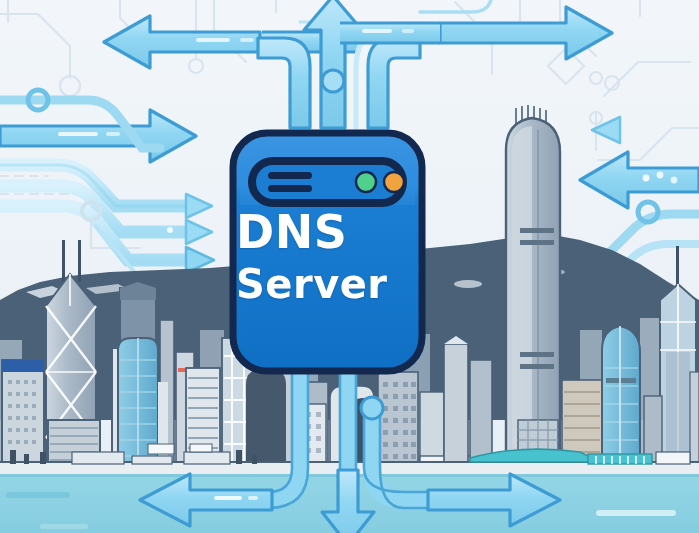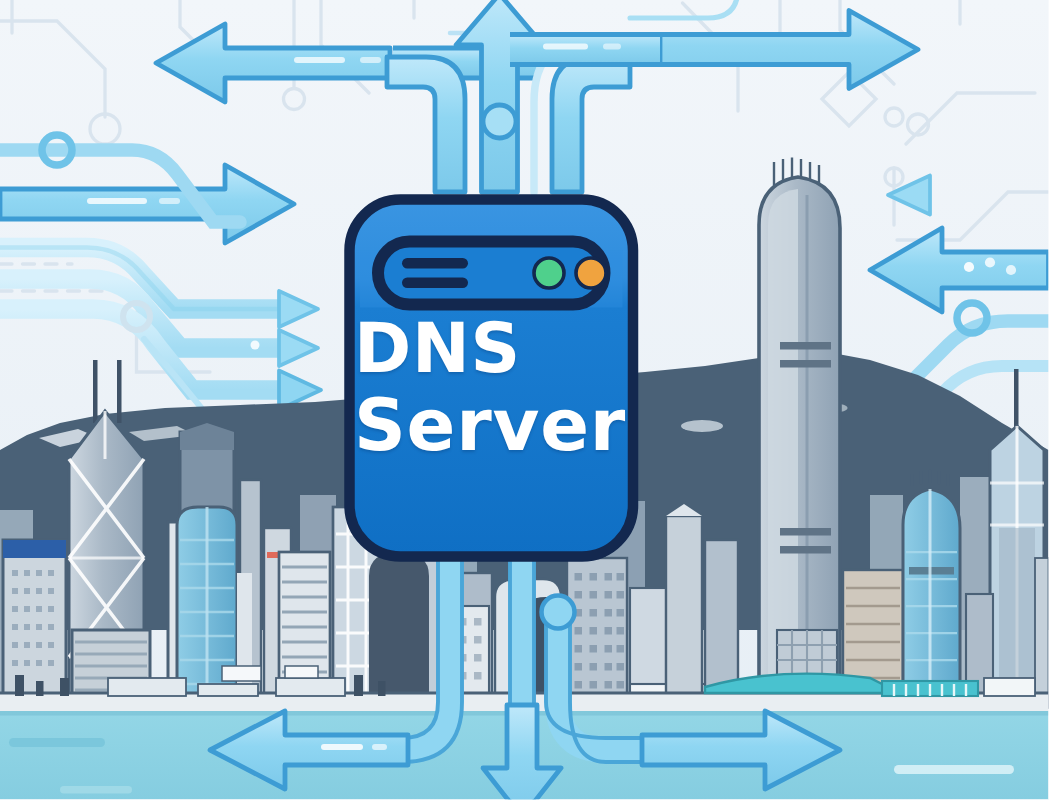--- a/index.html
+++ b/index.html
@@ -36,21 +36,21 @@
     pointer-events: none;
     text-shadow: 0 1px 2px rgba(0,40,90,0.25);
   }
   .server-label .line1 {
     display: block;
     font-size: 46px;
     line-height: 54px;
   }
   .server-label .line2 {
     display: block;
-    font-size: 48px;
+    font-size: 40px;
     line-height: 46px;
     margin-top: 2px;
   }
 </style>
 </head>
 <body>
 
 <div id="scene">
 
   <svg width="699" height="533" viewBox="0 0 699 533">

